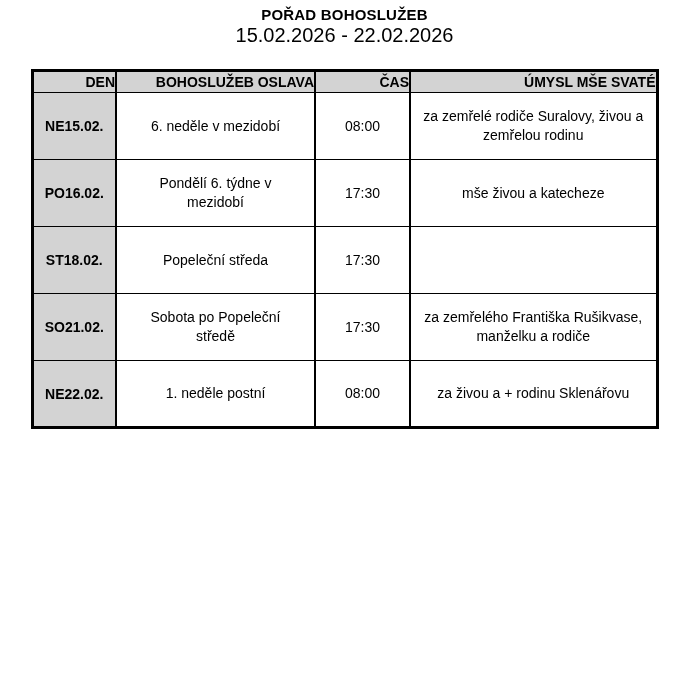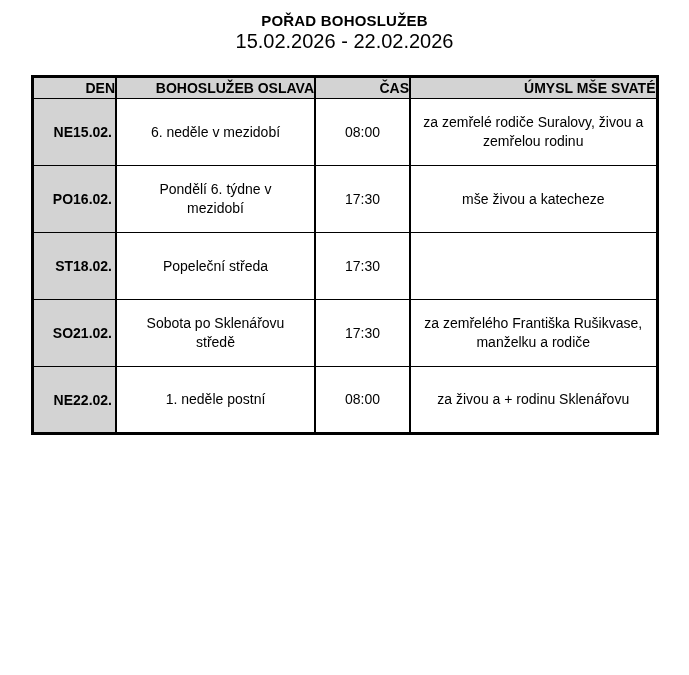--- a/index.html
+++ b/index.html
@@ -15,21 +15,21 @@
     color: #000;
   }
   .page {
     width: 689px;
     height: 675px;
     background: var(--bg);
     overflow: hidden;
   }
   .doc-header {
     text-align: center;
-    padding-top: 11px;
+    padding-top: 5px;
     line-height: 20px;
   }
   .doc-title, .doc-subtitle {
     font-size: 15px;
     font-weight: bold;
     letter-spacing: 0.2px;
   }
   .doc-daterange {
     font-size: 20px;
     font-weight: normal;
@@ -59,21 +59,21 @@
     line-height: 18px;
   }
   table.schedule tbody tr { height: 67px; }
   td.day-cell {
     background: var(--shade);
     font-weight: bold;
     padding: 0 3px;
   }
   td.day-cell .day-wrap {
     display: flex;
-    justify-content: flex-end;
+    justify-content: center;
     align-items: center;
   }
   td.celebration-cell,
   td.time-cell,
   td.intention-cell {
     text-align: center;
     white-space: pre-line;
     padding: 0 2px;
     line-height: 19px;
   }
@@ -145,21 +145,21 @@
 
 
 
     <tr>
       <td class="day-cell">
         <div class="day-wrap">
           <span>SO</span>
           <span>21.02.</span>
         </div>
       </td>
-      <td class="celebration-cell">Sobota po Sklenářovu
+      <td class="celebration-cell">Sobota po Popeleční
 středě</td>
       <td class="time-cell">17:30</td>
       <td class="intention-cell">za zemřelého Františka Rušikvase,
 manželku a rodiče</td>
     </tr>
 
     <tr>
       <td class="day-cell">
         <div class="day-wrap">
           <span>NE</span>

